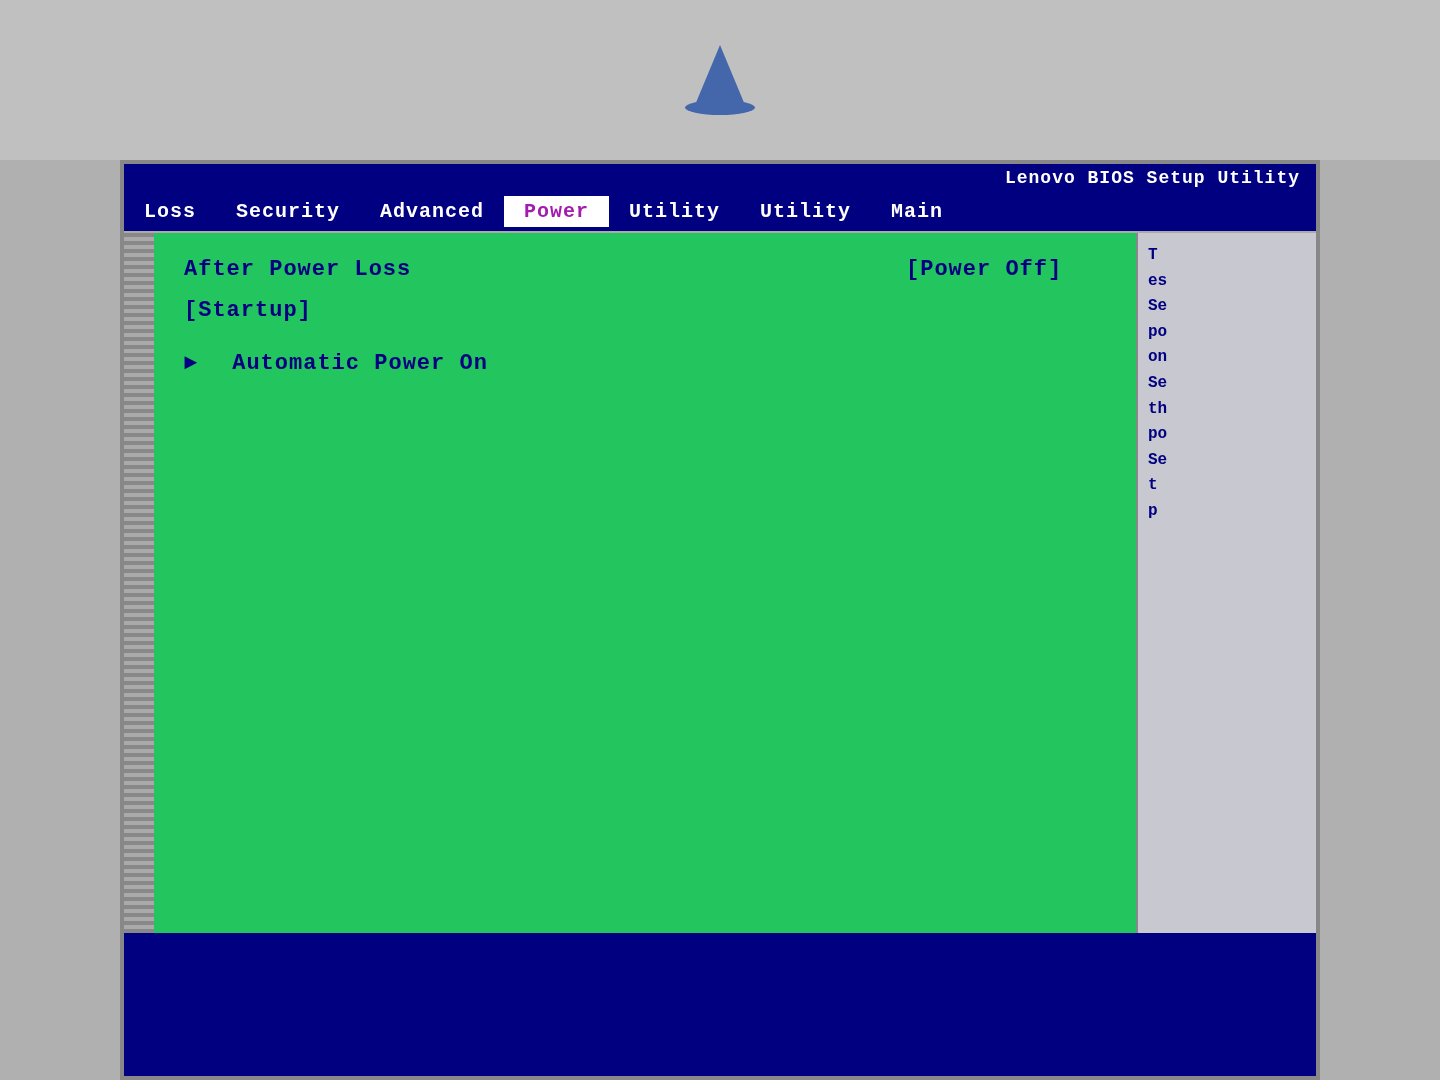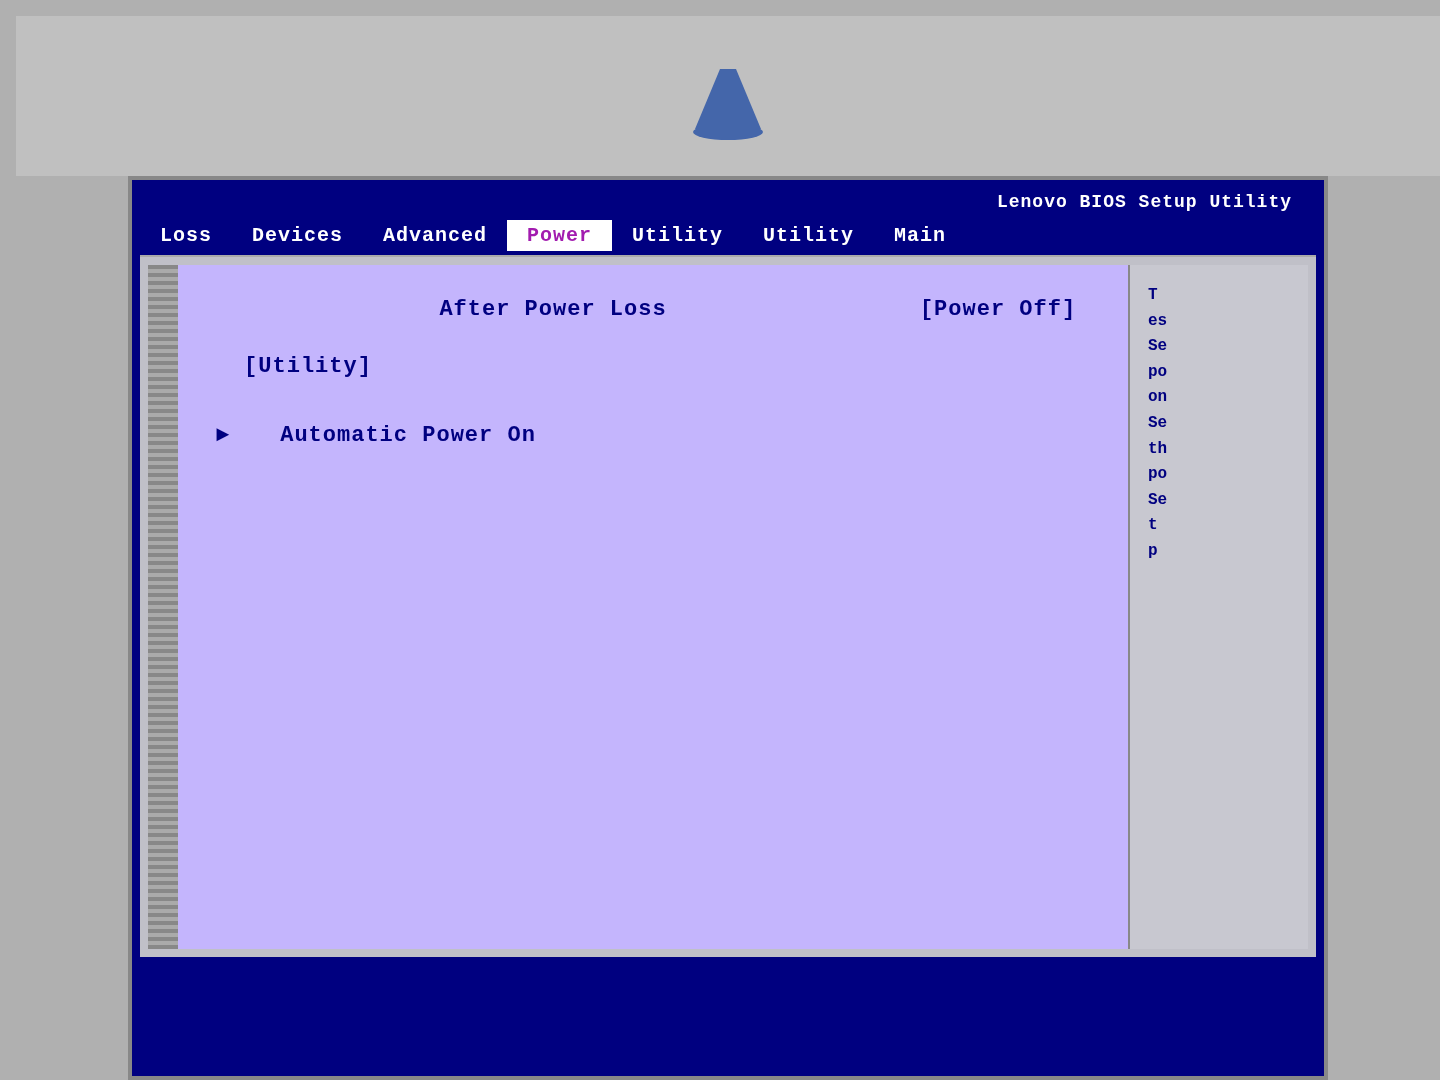--- a/index.html
+++ b/index.html
@@ -1,15 +1,15 @@
 <!DOCTYPE html>
 <html><head>
   <meta charset="utf-8">
   <style>
-    * { margin: 0; padding: 8px; box-sizing: border-box; }
+    * { margin: 0; padding: 0; box-sizing: border-box; }
 
     body {
       width: 1440px;
       height: 1080px;
       background: #b0b0b0;
       display: flex;
       flex-direction: column;
       align-items: center;
       justify-content: flex-start;
       font-family: 'Courier New', Courier, monospace;
@@ -111,22 +111,21 @@
       background: repeating-linear-gradient(
         180deg,
         #888 0px, #888 4px,
         #aaa 4px, #aaa 8px
       );
     }
 
     .main-content {
       flex: 1;
       padding: 20px 30px;
-      background: #c4b5fd;
-      text-align: center;
+      background: #22c55e;
     }
 
     .setting-row {
       display: flex;
       flex-direction: row;
       align-items: center;
       margin-bottom: 8px;
       padding: 4px 0;
     }
 
@@ -197,41 +196,41 @@
 </div>
 
 <div class="screen-wrapper">
 
   <div class="title-bar">
     <span>Lenovo BIOS Setup Utility</span>
   </div>
 
   <div class="menu-bar">
     <div class="menu-item">Loss</div>
-    <div class="menu-item">Devices</div>
+    <div class="menu-item">Security</div>
     <div class="menu-item">Advanced</div>
     <div class="menu-item active">Power</div>
     <div class="menu-item">Utility</div>
     <div class="menu-item">Utility</div>
     <div class="menu-item">Main</div>
   </div>
 
   <div class="content-area">
 
     <div class="left-stripe"></div>
 
     <div class="main-content">
 
       <div class="setting-row">
         <span class="setting-label">After Power Loss</span>
         <span class="setting-value">[Power Off]</span>
       </div>
 
       <div class="setting-row">
-        <span class="setting-value">[Utility]</span>
+        <span class="setting-value">[Startup]</span>
       </div>
 
       <div class="submenu-row">
         <span class="setting-arrow">►</span>
         <span class="submenu-label">Automatic Power On</span>
       </div>
 
     </div>
 
     <div class="right-panel">

